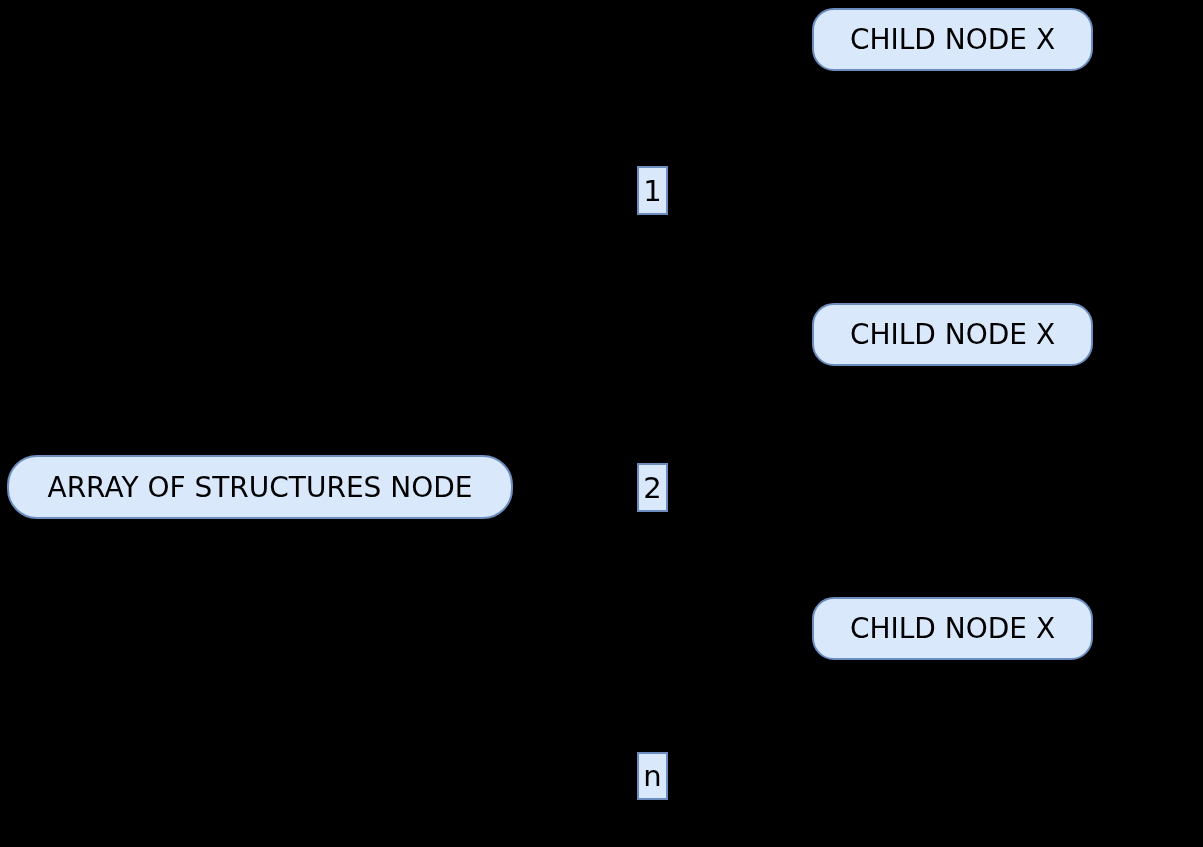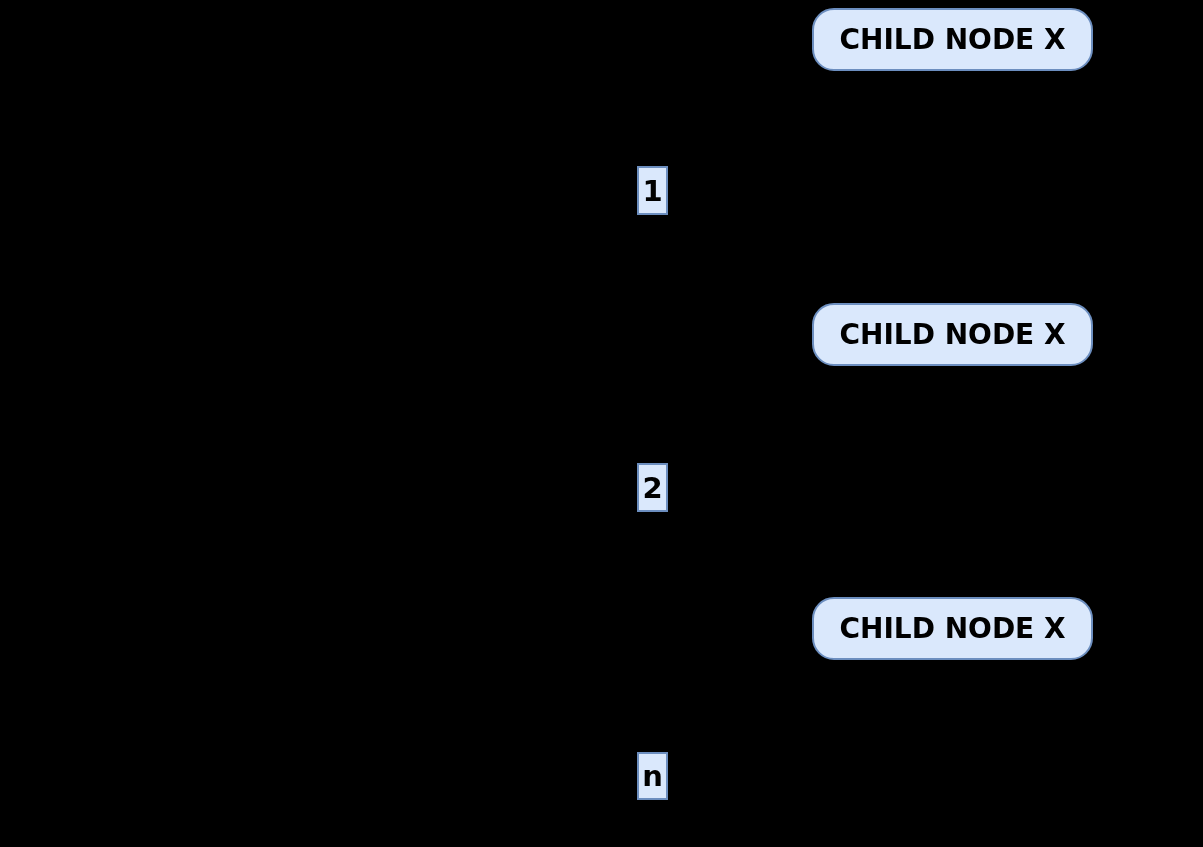--- a/index.html
+++ b/index.html
@@ -20,21 +20,21 @@
     position:absolute;
     left:0;top:0;
     width:1203px;height:847px;
     background:var(--bg);
   }
   .node{
     position:absolute;
     background:var(--node-fill);
     border:2px solid var(--node-border);
     color:var(--text);
-    font-weight:bold;
+    font-weight:normal;
     display:flex;
     align-items:center;
     justify-content:center;
     white-space:nowrap;
     text-align:right;
   }
   .root-node{
     left:7px;top:455px;
     width:506px;height:64px;
     border-radius:30px;
@@ -58,20 +58,21 @@
   }
   .index-box.i0{top:166px;}
   .index-box.i1{top:463px;}
   .index-box.i2{top:752px;height:48px;}
 </style>
 </head>
 <body>
 
 <div class="canvas">
 
+  <div class="node root-node">ARRAY OF STRUCTURES NODE</div>
 
   <div class="node index-box i0">1</div>
 
   <div class="node index-box i1">2</div>
 
   <div class="node index-box i2">n</div>
 
   <div class="node child-node c0">CHILD NODE X</div>
 
   <div class="node child-node c1">CHILD NODE X</div>

